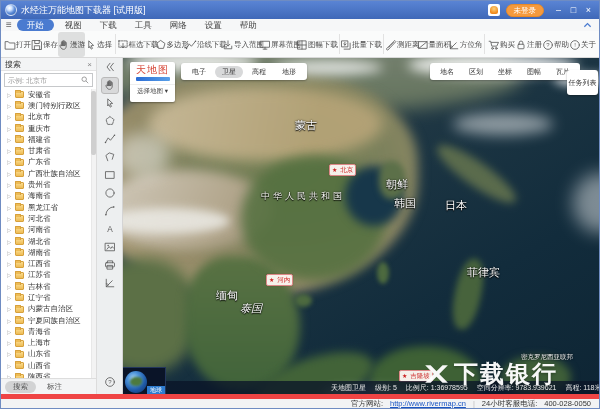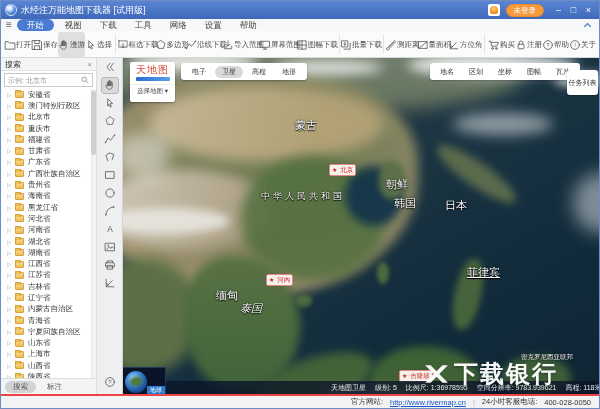--- a/index.html
+++ b/index.html
@@ -112,21 +112,21 @@
   .mm-earth { position:absolute; left:2px; top:3px; width:22px; height:22px; border-radius:50%; background:radial-gradient(circle at 38% 32%,#9fd0f0 0%,#4a90d8 30%,#1f5aa8 60%,#0d2f66 100%); }
   .mm-earth::after { content:""; position:absolute; left:5px; top:6px; width:12px; height:9px; background:#4d7a3e; border-radius:60% 40% 50% 50%; filter:blur(1px); }
   .mm-label { position:absolute; right:0; bottom:0; background:#2e7cd0; color:#fff; font-size:6px; line-height:9px; padding:0 3px; }
 
   .statusbar { position:absolute; left:43px; right:0; top:323px; height:14px; background:rgba(10,20,40,.78); display:flex; align-items:center; gap:9px; padding-left:165px; font-size:7px; color:#e8e8e8; white-space:nowrap; z-index:5; }
 
   .watermark { position:absolute; left:300px; top:300px; display:flex; align-items:center; gap:5px; z-index:10; color:#fff; font-weight:bold; font-size:24px; letter-spacing:2px; opacity:.96; text-shadow:0 1px 3px rgba(0,0,0,.35); }
   .watermark svg { width:26px; height:26px; }
 
   
-  .footer { height:14px; flex:none; background:#f2f3f4; border-top:2px solid #ef4444; display:flex; align-items:center; justify-content:flex-end; gap:7px; padding:0 8px; font-size:7.5px; color:#333; }
+  .footer { height:14px; flex:none; background:#f2f3f4; border-top:5px solid #ef4444; display:flex; align-items:center; justify-content:flex-end; gap:7px; padding:0 8px; font-size:7.5px; color:#333; }
   .footer a { color:#1a56c4; text-decoration:underline; }
   .fsep { color:#bbb; }
 </style>
 </head>
 <body>
 
 <div class="window">
 
   <div class="titlebar">
     <span class="app-icon"></span>
@@ -487,39 +487,39 @@
 
             <div class="prov">
               <span class="tri">▷</span>
               <span class="folder"></span>
               <span>内蒙古自治区</span>
             </div>
 
             <div class="prov">
               <span class="tri">▷</span>
               <span class="folder"></span>
+              <span>宁夏回族自治区</span>
+            </div>
+
+            <div class="prov">
+              <span class="tri">▷</span>
+              <span class="folder"></span>
               <span>青海省</span>
             </div>
 
             <div class="prov">
               <span class="tri">▷</span>
               <span class="folder"></span>
-              <span>宁夏回族自治区</span>
+              <span>上海市</span>
             </div>
 
             <div class="prov">
               <span class="tri">▷</span>
               <span class="folder"></span>
               <span>山东省</span>
-            </div>
-
-            <div class="prov">
-              <span class="tri">▷</span>
-              <span class="folder"></span>
-              <span>上海市</span>
             </div>
 
             <div class="prov">
               <span class="tri">▷</span>
               <span class="folder"></span>
               <span>山西省</span>
             </div>
 
             <div class="prov">
               <span class="tri">▷</span>
@@ -696,21 +696,21 @@
           </div>
 
           <div class="map-label capital" style="left: 143px; top: 216px;"><span class="cap-star">★</span>
             <span>河内</span>
           </div>
 
           <div class="map-label country" style="left: 117px; top: 243px; font-style: italic;">
             <span>泰国</span>
           </div>
 
-          <div class="map-label country" style="left: 344px; top: 207px; text-decoration: underline;">
+          <div class="map-label country" style="left: 344px; top: 207px;">
             <span>菲律宾</span>
           </div>
 
           <div class="map-label capital" style="left: 276px; top: 312px;"><span class="cap-star">★</span>
             <span>吉隆坡</span>
           </div>
 
           <div class="map-label country-sm" style="left: 398px; top: 295px;">
             <span>密克罗尼西亚联邦</span>
           </div>

